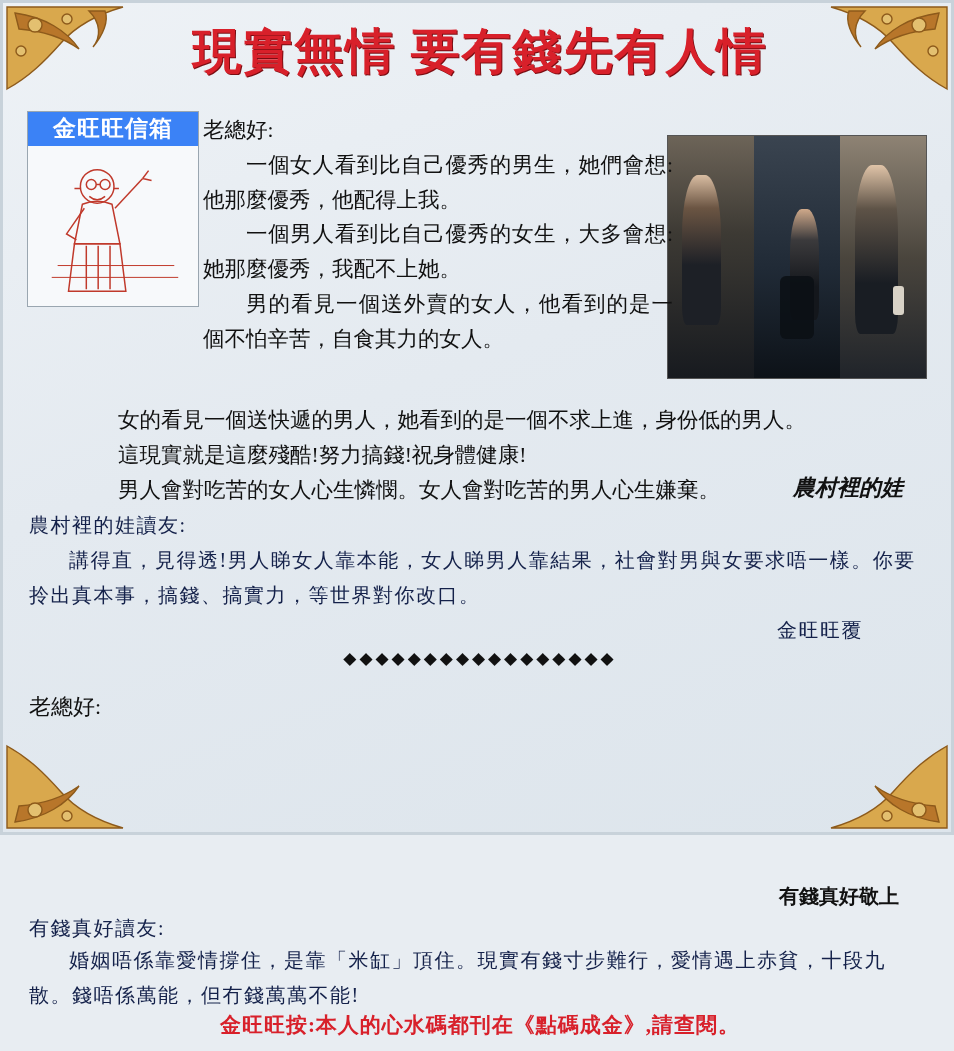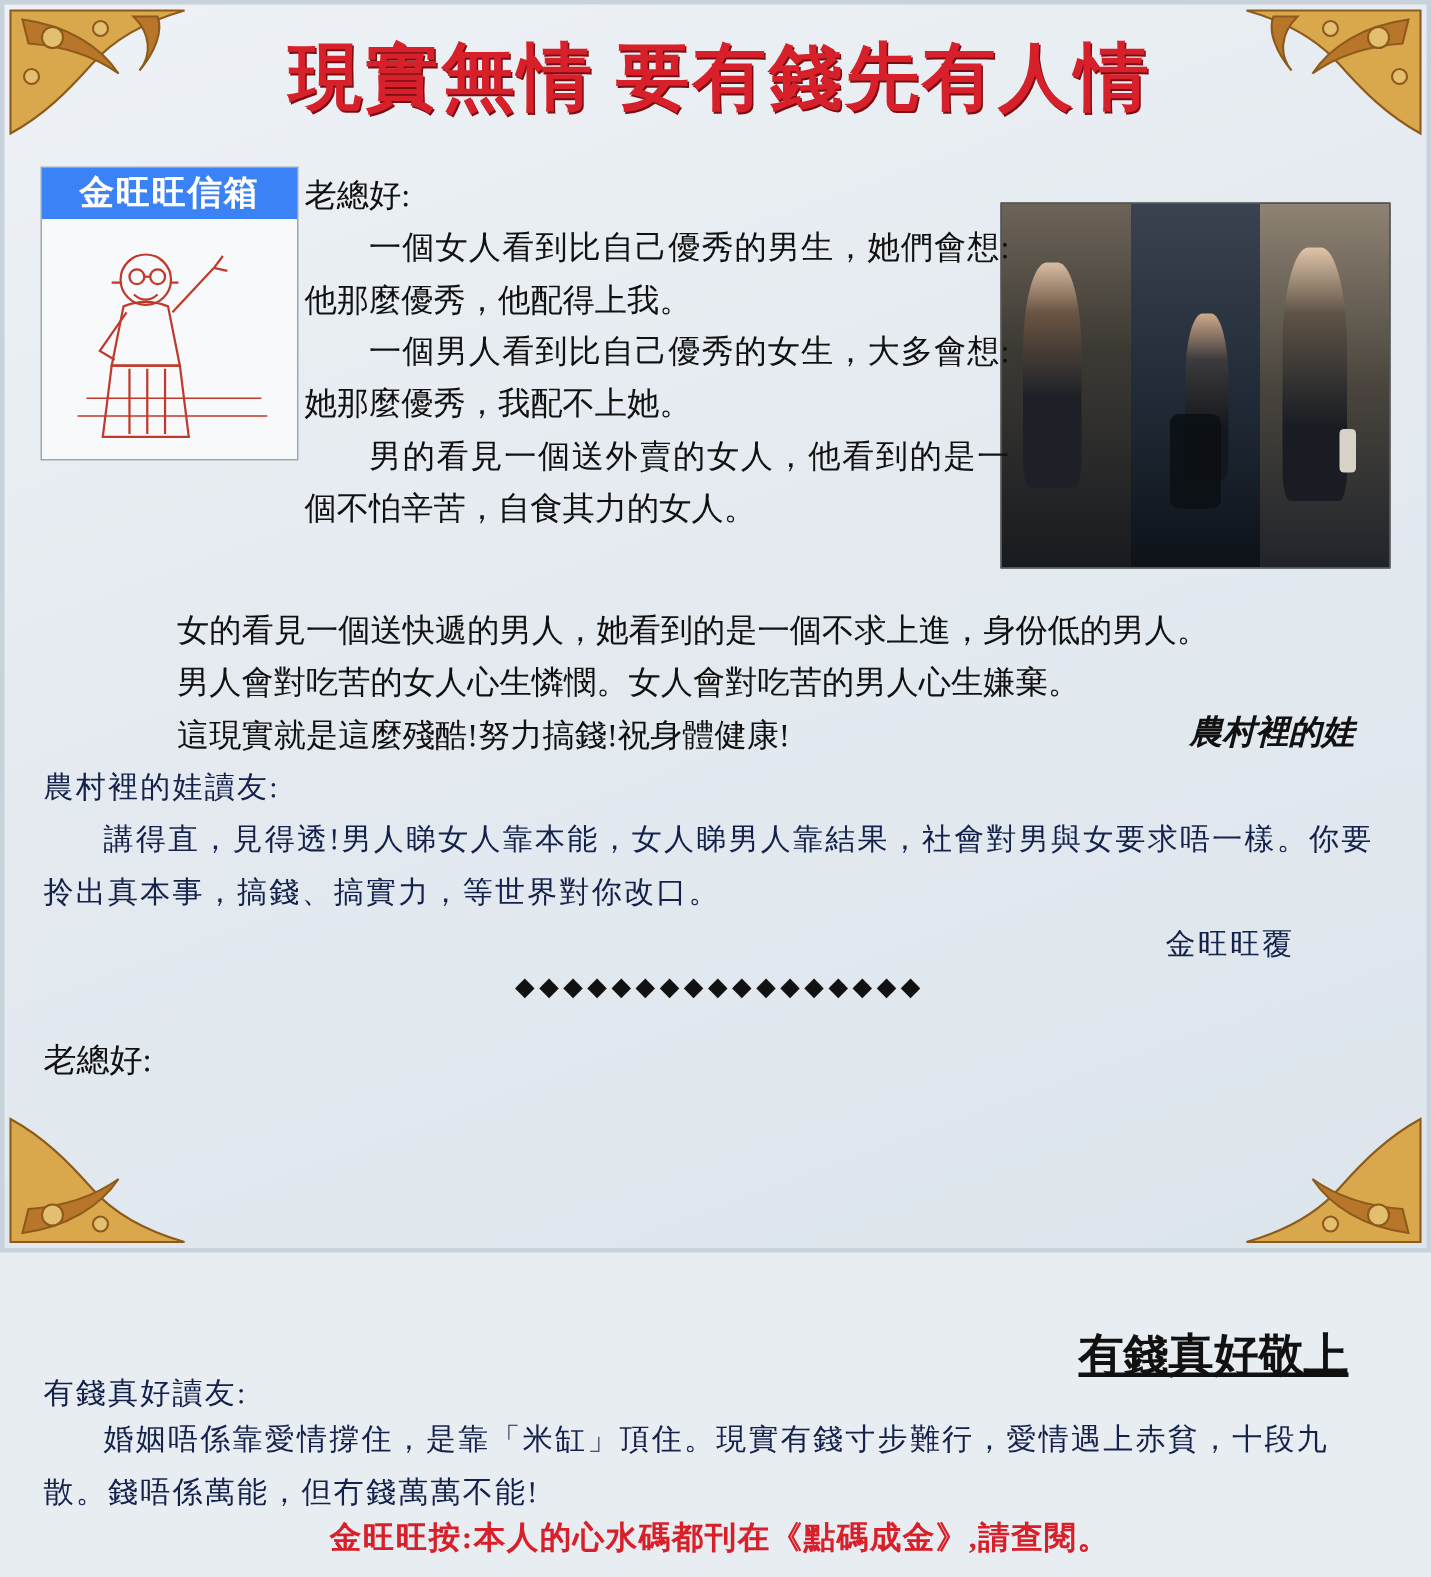--- a/index.html
+++ b/index.html
@@ -87,21 +87,21 @@
     position:absolute;left:0;top:645px;width:954px;text-align:center;
     color:#111;font-size:17px;letter-spacing:3px;
   }
 
   .letter2{
     position:absolute;left:26px;top:686px;width:896px;
     font-size:22px;line-height:1.65;color:#111;text-align:justify;
   }
   .letter2 p{margin:0;}
 
-  .sign2{position:absolute;right:52px;top:880px;font-size:30px;font-weight:bold;color:#111;text-decoration:underline;}
+  .sign2{position:absolute;right:52px;top:880px;font-size:20px;font-weight:bold;color:#111;}
 
   .reply2-head{position:absolute;left:26px;top:912px;font-size:20px;color:#14214a;letter-spacing:1.5px;text-align:center;}
   .reply2{position:absolute;left:26px;top:940px;width:880px;font-size:20px;line-height:1.75;color:#14214a;letter-spacing:1.5px;text-indent:2em;}
 
   .footnote{
     position:absolute;left:0;top:1008px;width:954px;text-align:center;
     color:#d8202a;font-size:21px;font-weight:bold;letter-spacing:1px;
   }
 </style>
 </head>
@@ -196,22 +196,22 @@
 
   <div class="letter1">
     <p>老總好:</p>
     <p class="indent">一個女人看到比自己優秀的男生，她們會想:他那麼優秀，他配得上我。</p>
     <p class="indent">一個男人看到比自己優秀的女生，大多會想:她那麼優秀，我配不上她。</p>
     <p class="indent">男的看見一個送外賣的女人，他看到的是一個不怕辛苦，自食其力的女人。</p>
   </div>
 
   <div class="body-wide">
     <p class="indent">女的看見一個送快遞的男人，她看到的是一個不求上進，身份低的男人。</p>
+    <p class="indent">這現實就是這麼殘酷!努力搞錢!祝身體健康!</p>
     <p class="indent">男人會對吃苦的女人心生憐憫。女人會對吃苦的男人心生嫌棄。</p>
-    <p class="indent">這現實就是這麼殘酷!努力搞錢!祝身體健康!</p>
   </div>
 
   <div class="sign-right" style="top:470px;font-style:italic;">農村裡的娃</div>
 
   <div class="reply" style="top:505px;">
     <p>農村裡的娃讀友:</p>
     <p class="r-indent">講得直，見得透!男人睇女人靠本能，女人睇男人靠結果，社會對男與女要求唔一樣。你要拎出真本事，搞錢、搞實力，等世界對你改口。</p>
     <p class="reply-sign">金旺旺覆</p>
   </div>
 

